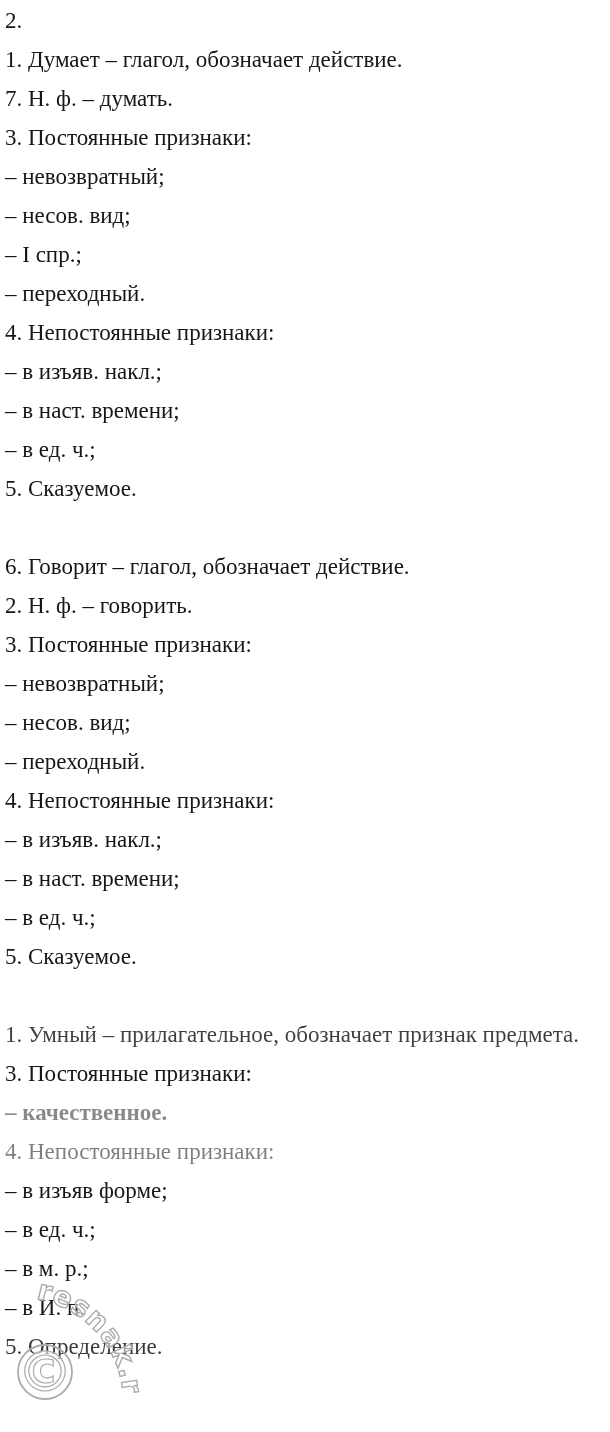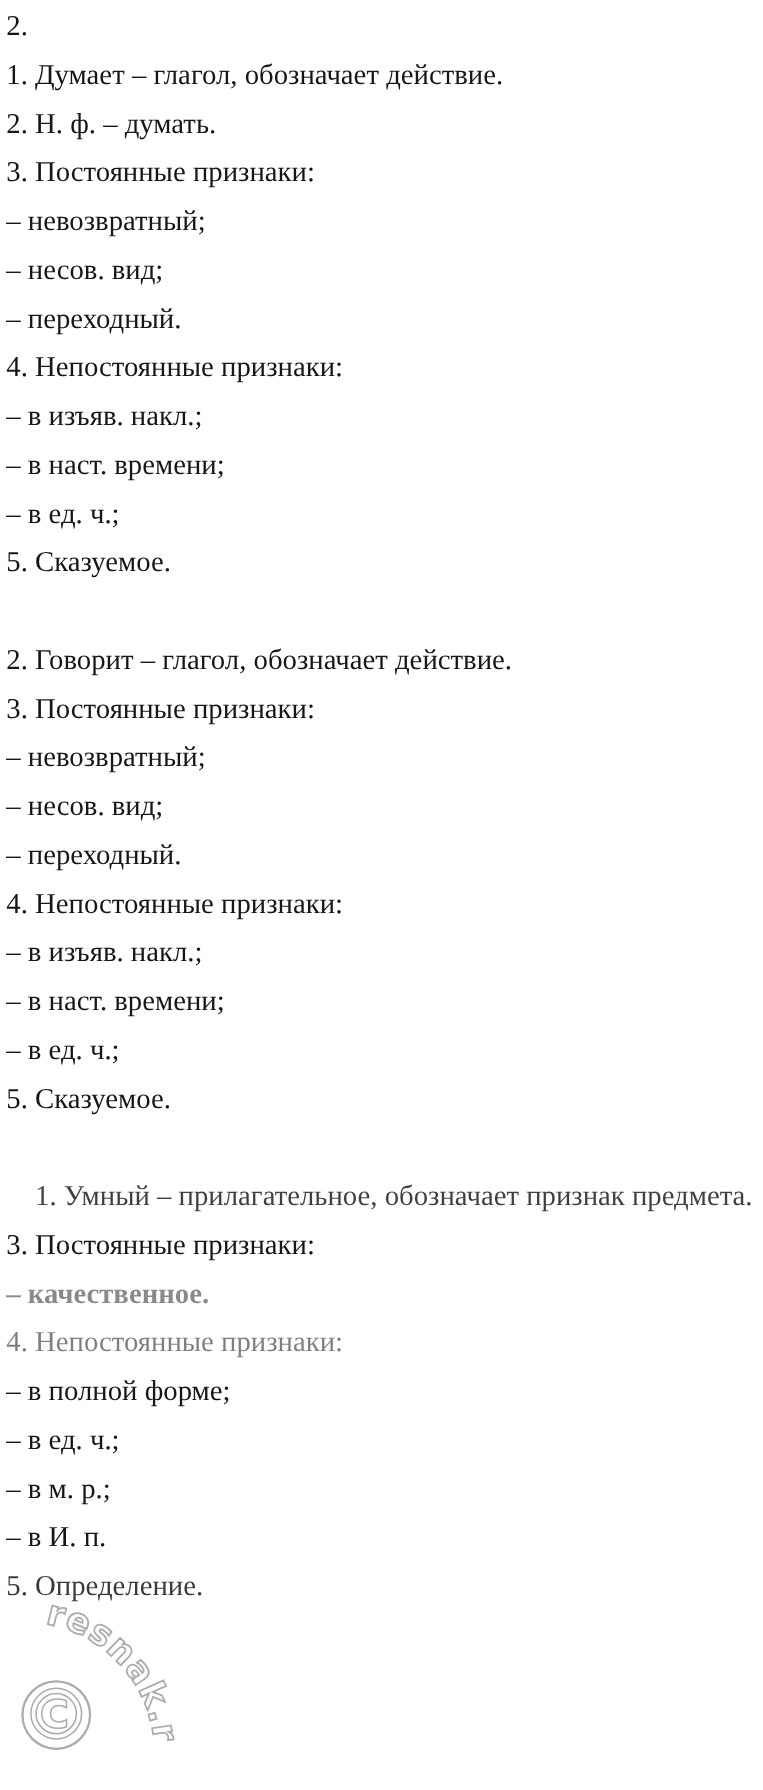--- a/index.html
+++ b/index.html
@@ -39,49 +39,51 @@
 </head>
 <body style="background: rgb(255, 255, 255);">
 
 <div class="page">
 
   <div class="doc" style="color: rgb(22, 22, 22);">
     <div class="line title">2.</div>
     <div id="sections">
         <div class="section">
           <div class="line">1. Думает – глагол, обозначает действие.</div>
-          <div class="line">2. Н. ф. – думать.</div>
+          <div class="line">7. Н. ф. – думать.</div>
+          <div class="line">3. Постоянные признаки:</div>
+          <div class="line">– невозвратный;</div>
+          <div class="line">– несов. вид;</div>
+          <div class="line">– I спр.;</div>
+          <div class="line">– переходный.</div>
+          <div class="line">4. Непостоянные признаки:</div>
+          <div class="line">– в изъяв. накл.;</div>
+          <div class="line">– в наст. времени;</div>
+          <div class="line">– в ед. ч.;</div>
+          <div class="line">5. Сказуемое.</div>
+        </div>
+        <div class="section">
+          <div class="line">6. Говорит – глагол, обозначает действие.</div>
+          <div class="line">2. Н. ф. – говорить.</div>
           <div class="line">3. Постоянные признаки:</div>
           <div class="line">– невозвратный;</div>
           <div class="line">– несов. вид;</div>
           <div class="line">– переходный.</div>
           <div class="line">4. Непостоянные признаки:</div>
           <div class="line">– в изъяв. накл.;</div>
           <div class="line">– в наст. времени;</div>
           <div class="line">– в ед. ч.;</div>
           <div class="line">5. Сказуемое.</div>
         </div>
         <div class="section">
-          <div class="line">2. Говорит – глагол, обозначает действие.</div>
-          <div class="line">3. Постоянные признаки:</div>
-          <div class="line">– невозвратный;</div>
-          <div class="line">– несов. вид;</div>
-          <div class="line">– переходный.</div>
-          <div class="line">4. Непостоянные признаки:</div>
-          <div class="line">– в изъяв. накл.;</div>
-          <div class="line">– в наст. времени;</div>
-          <div class="line">– в ед. ч.;</div>
-          <div class="line">5. Сказуемое.</div>
-        </div>
-        <div class="section">
-          <div class="line" style="opacity: 0.82; margin-left: 23px;">1. Умный – прилагательное, обозначает признак предмета.</div>
+          <div class="line" style="opacity: 0.82;">1. Умный – прилагательное, обозначает признак предмета.</div>
           <div class="line">3. Постоянные признаки:</div>
           <div class="line" style="opacity: 0.5; font-weight: bold;">– качественное.</div>
           <div class="line" style="opacity: 0.55;">4. Непостоянные признаки:</div>
-          <div class="line">– в полной форме;</div>
+          <div class="line">– в изъяв форме;</div>
           <div class="line">– в ед. ч.;</div>
           <div class="line">– в м. р.;</div>
           <div class="line">– в И. п.</div>
           <div class="line" style="opacity: 0.85;">5. Определение.</div>
         </div>
       </div>
   </div>
 
   <svg class="watermark" width="610" height="1432" viewBox="0 0 610 1432" xmlns="http://www.w3.org/2000/svg" xmlns:xlink="http://www.w3.org/1999/xlink">
     <defs>

